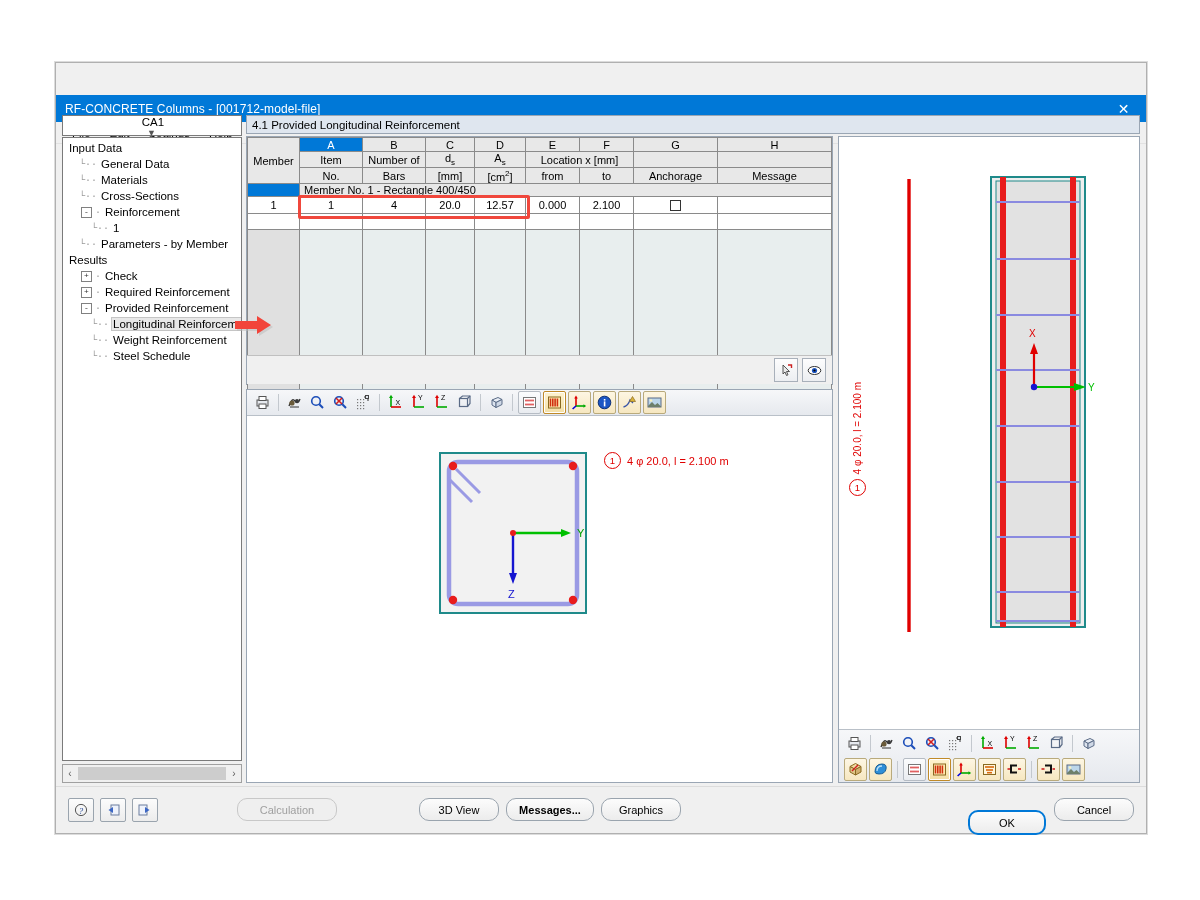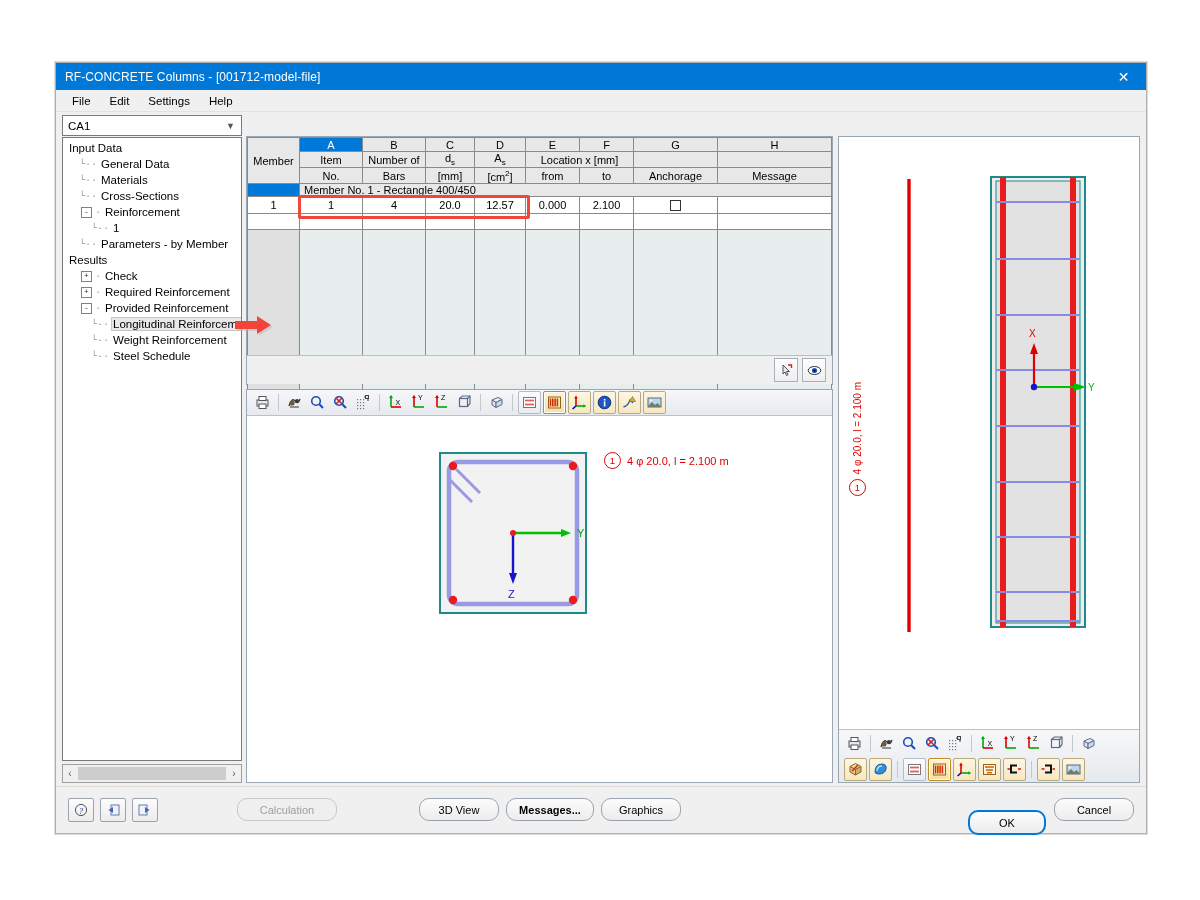--- a/index.html
+++ b/index.html
@@ -1,34 +1,34 @@
 <!DOCTYPE html>
 <html><head>
 <meta charset="utf-8">
 <style>
   html,body{margin:0;padding:0;background:#ffffff;}
   body{width:1200px;height:900px;font-family:"Liberation Sans",sans-serif;font-size:11px;color:#000;overflow:hidden;}
 
   
   #app-window{position:absolute;left:55px;top:62px;width:1090px;height:770px;background:#f0f0f0;
     border:1px solid #b0b0b0;box-shadow:0 0 0 1px #dcdcdc;}
-  .titlebar{height:27px;background:#0078d7;display:flex;align-items:center;justify-content:space-between;}
+  .titlebar{height:27px;background:#0078d7;display:flex;align-items:center;justify-content:space-between;margin-top:32px;}
   .titlebar .ttl{color:#fff;font-size:12px;padding-left:9px;letter-spacing:.1px;}
   .closebtn{width:45px;height:27px;display:flex;align-items:center;justify-content:center;color:#fff;font-size:14px;}
 
   .menubar{height:21px;background:#f0f0f0;display:flex;align-items:center;padding-left:8px;gap:3px;
     border-bottom:1px solid #e2e2e2;}
   .menubar span{padding:2px 8px;font-size:11.5px;color:#000;}
 
   .body-area{position:absolute;left:0;top:48px;right:0;bottom:0;}
 
   
   #left-pane{position:absolute;left:6px;top:4px;width:180px;bottom:50px;}
   .combo{height:19px;background:#fff;border:1px solid #7a7a7a;display:flex;align-items:center;
-    justify-content:space-between;padding:0 3px 0 5px;font-size:11.5px;}
+    justify-content:space-between;padding:0 3px 0 5px;font-size:11.5px;flex-direction:column;}
   .combo .chev{font-size:9px;color:#555;padding-right:3px;}
   .treebox{position:absolute;left:0;right:0;top:22px;bottom:22px;background:#fff;border:1px solid #7a7a7a;
     overflow:hidden;padding-top:2px;}
   .tnode{height:16px;display:flex;align-items:center;white-space:nowrap;font-size:11.5px;}
   .tnode .lbl{padding:0 2px;}
   .tnode.sel .lbl{background:#e8e8e8;border:1px solid #c5c5c5;padding:0 1px;}
   .expander{width:9px;height:9px;border:1px solid #808080;background:#fff;font-size:8px;line-height:7px;
     text-align:center;color:#333;margin-right:3px;flex:none;font-family:"Liberation Mono",monospace;}
   .dots{color:#9a9a9a;font-size:10px;letter-spacing:0px;margin-right:2px;font-family:"Liberation Mono",monospace;}
   .hscroll{position:absolute;left:0;right:0;bottom:0;height:17px;background:#f0f0f0;border:1px solid #a0a0a0;
@@ -183,20 +183,21 @@
         </div>
       <div class="hscroll">
         <div class="ar">‹</div>
         <div class="thumb"></div>
         <div class="ar">›</div>
       </div>
     </div>
 
     <div id="main-pane">
 
+      <div class="panel-title">4.1 Provided Longitudinal Reinforcement</div>
 
       <div id="table-region">
         <table class="grid" id="grid">
           <colgroup>
             <col style="width:52px">
               <col style="width:63px">
               <col style="width:63px">
             <col style="width:49px">
               <col style="width:51px">
               <col style="width:54px">

